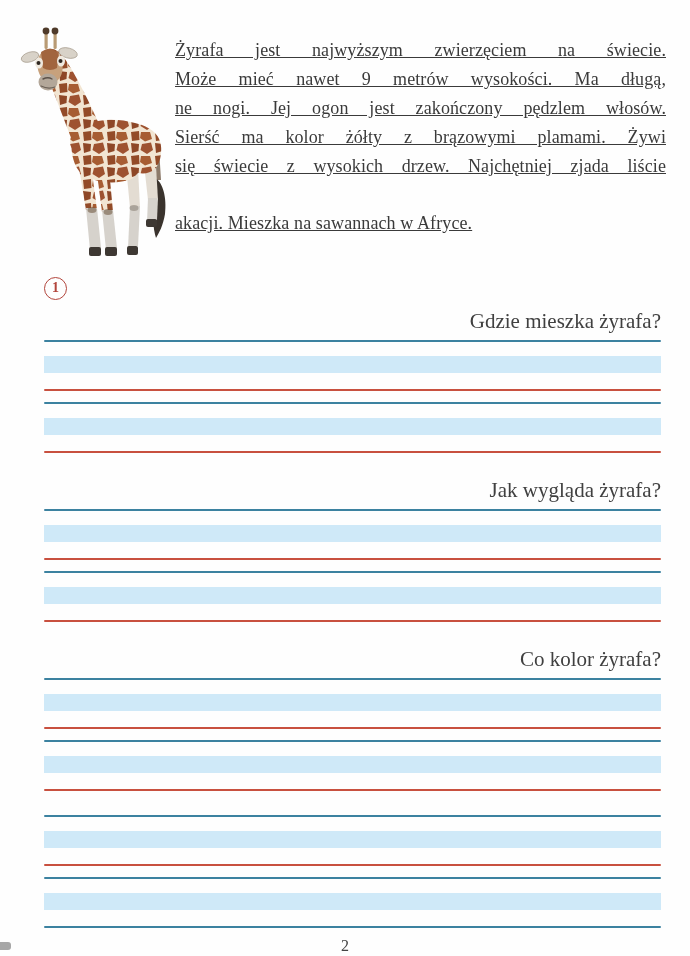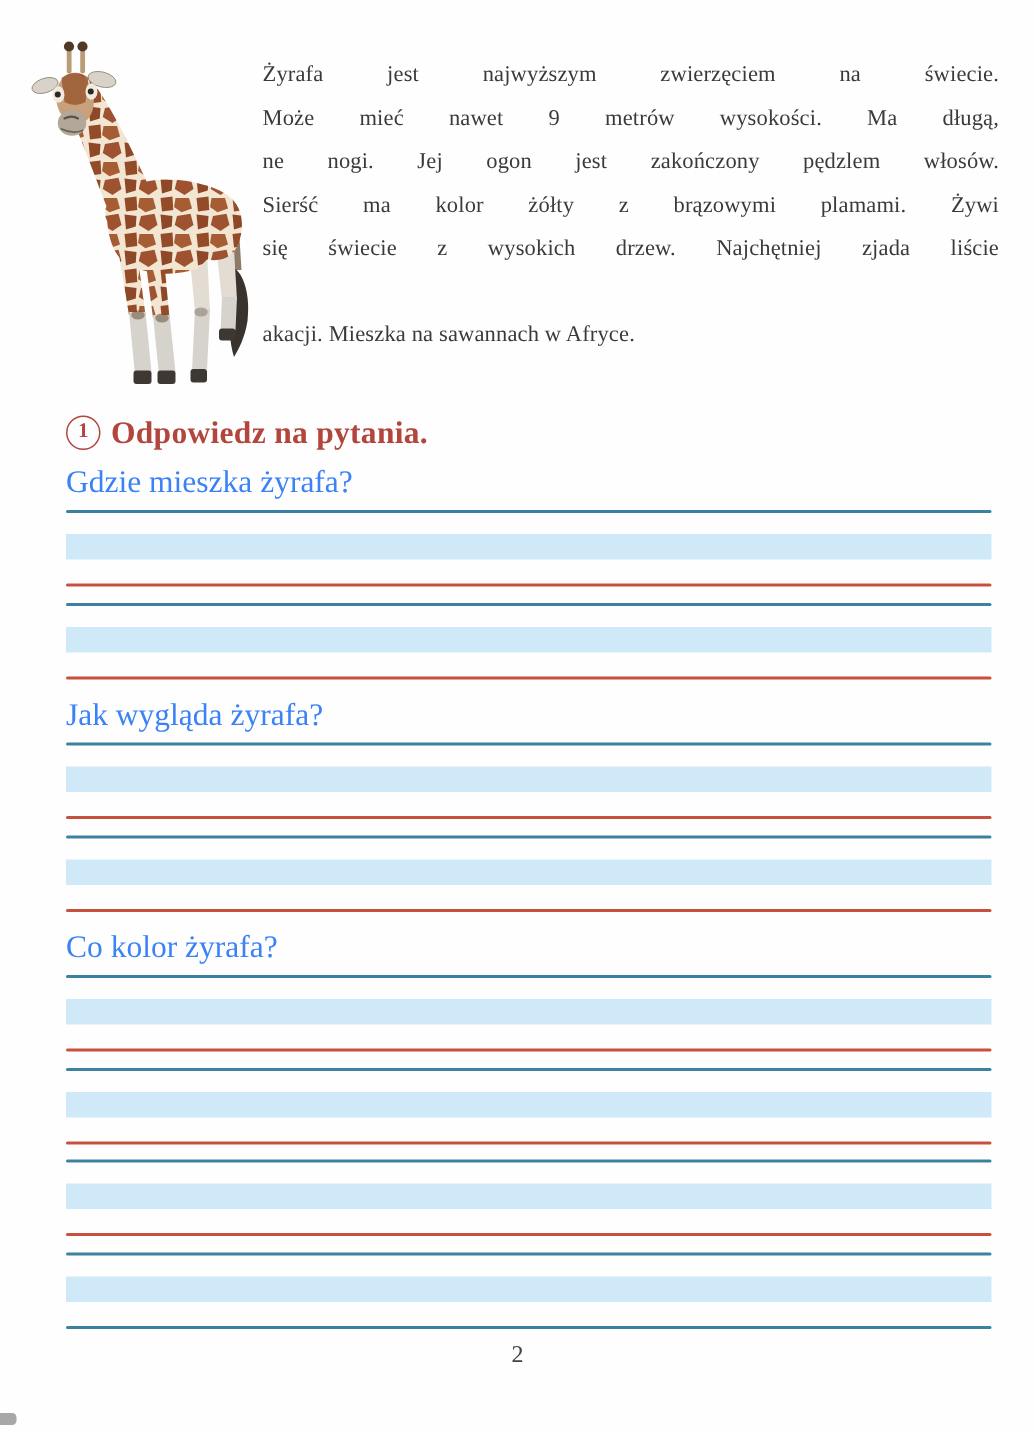--- a/index.html
+++ b/index.html
@@ -19,48 +19,48 @@
     overflow:hidden;
   }
   .page{position:relative;width:690px;height:956px;background:var(--page-bg);}
 
   
   .reading{position:relative;height:258px;}
   .giraffe-wrap{position:absolute;left:20px;top:22px;width:155px;height:240px;}
   .giraffe-wrap svg{display:block;width:100%;height:100%;}
   .intro{position:absolute;left:175px;top:36px;width:491px;}
   .jline{
-    font-size:15px;line-height:29px;letter-spacing:0.1px;
+    font-size:18px;line-height:29px;letter-spacing:0.1px;
     text-align:justify;text-align-last:justify;
-    white-space:normal;color:var(--text-dark);
+    white-space:normal;color:var(--text-dark);text-decoration:underline;
   }
   .jline.last{text-align-last:left;margin-top:28px;}
 
   
   .exercise-header{
     display:flex;align-items:center;gap:7px;
     margin:16px 0 0 44px;height:28px;
   }
   .circle-number{
     box-sizing:border-box;width:23px;height:23px;flex:0 0 23px;
     border:1.6px solid var(--accent-red);border-radius:50%;
     color:var(--accent-red);font-size:14px;line-height:20px;
     text-align:center;font-weight:600;
   }
   .exercise-title{
     color:var(--accent-red);font-size:21px;font-weight:700;letter-spacing:0.2px;
   }
 
   
   .content{margin-left:44px;width:617px;}
-  .question-block{margin-top:10px;}
+  .question-block{margin-top:24px;}
   .question-block.first{margin-top:6px;}
   .question-text{
-    text-align:left;font-size:21px;line-height:26px;height:26px;
-    color:#3b82f6;margin-bottom:6px;
+    text-align:right;font-size:21px;line-height:26px;height:26px;
+    color:#404040;margin-bottom:6px;
   }
   .rule-row{margin-bottom:11px;}
   .rule-row:last-child{margin-bottom:0;}
   .rule-top{height:2px;background:var(--rule-teal);border-radius:1px;}
   .rule-band{height:17px;margin-top:14px;background:var(--band-blue);}
   .rule-base{height:2px;margin-top:16px;background:var(--rule-red);border-radius:1px;}
   .rule-row.teal-base .rule-base{background:var(--rule-teal);}
 
   
   .footer{margin-top:9px;text-align:center;}
@@ -138,21 +138,20 @@
       <div class="jline">Może mieć nawet 9 metrów wysokości. Ma długą,</div>
       <div class="jline">ne nogi. Jej ogon jest zakończony pędzlem włosów.</div>
       <div class="jline">Sierść ma kolor żółty z brązowymi plamami. Żywi</div>
       <div class="jline">się świecie z wysokich drzew. Najchętniej zjada liście</div>
       <div class="jline last">akacji. Mieszka na sawannach w Afryce.</div>
     </div>
   </div>
 
   <div class="exercise-header">
     <span class="circle-number">1</span>
-    <span class="exercise-title">Odpowiedz na pytania.</span>
   </div>
 
   <div class="content">
 
     <div class="question-block first">
       <div class="question-text">Gdzie mieszka żyrafa?</div>
       <div>
         <div class="rule-row">
           <div class="rule-top"></div>
           <div class="rule-band"></div>

